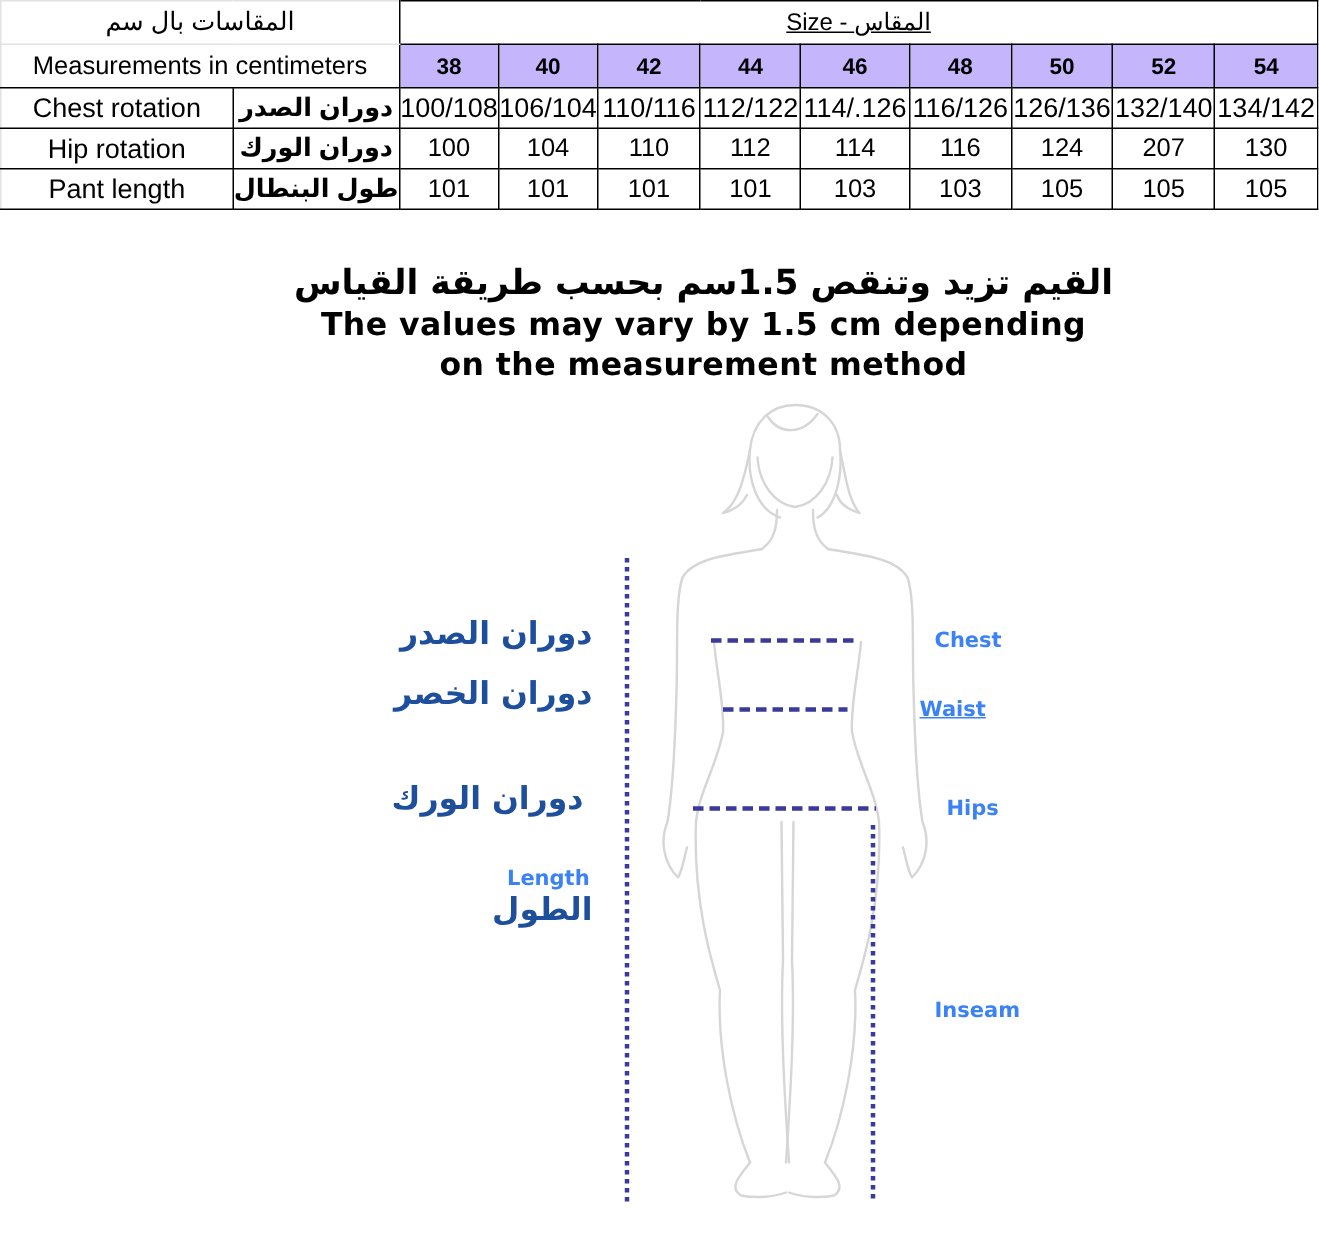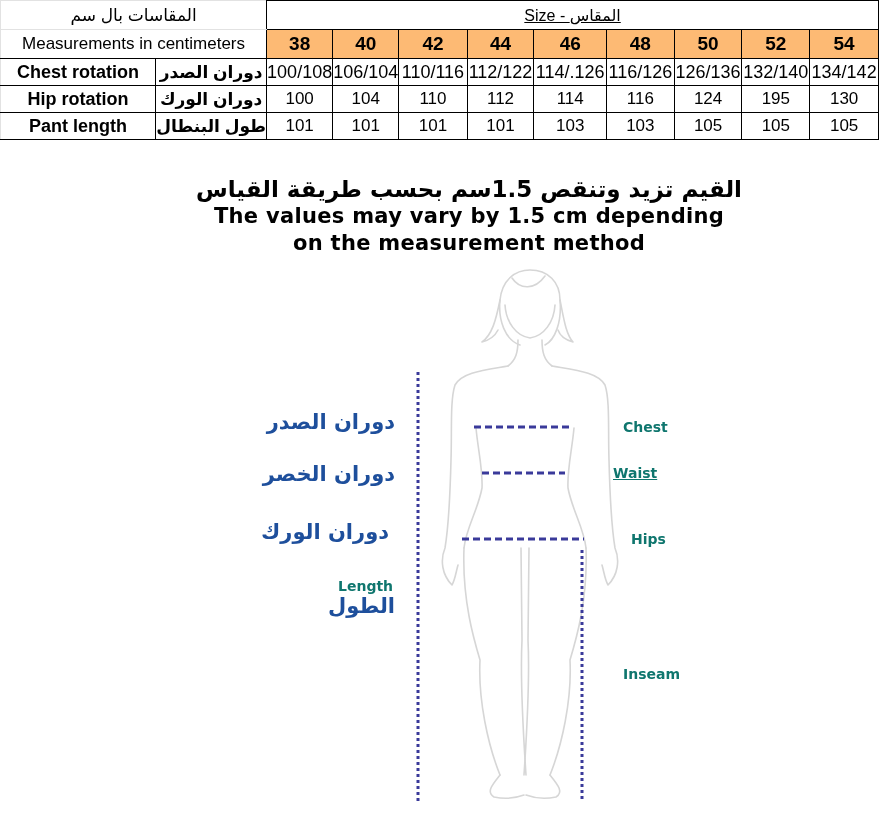--- a/index.html
+++ b/index.html
@@ -13,43 +13,43 @@
       border-collapse: collapse; table-layout: fixed;
     }
     .size-table td {
       border: 1.5px solid #000; padding: 0; text-align: center; vertical-align: middle;
       white-space: nowrap; overflow: hidden;
     }
     .size-table .noborder-top { border-top: 1px solid #e2e2e2; border-radius: 11px; }
     .size-table .lbl-ar-top { font-size: 17px; height: 28px; border-left: 1px solid #e2e2e2; border-top: 1px solid #e2e2e2; }
     .size-table .lbl-en-top { font-size: 17px; height: 28px; border-left: 1px solid #e2e2e2; }
     .size-table .size-title { font-size: 16px; height: 28px; text-align: center; text-decoration: underline; }
-    .size-table .size-head { background: #fdba74; font-weight: bold; font-size: 19px; }
-    .size-table .row-en { font-weight: bold; font-size: 18px; height: 26px; border-left: 1px solid #e2e2e2; }
+    .size-table .size-head { background: #c4b5fd; font-weight: bold; font-size: 15px; }
+    .size-table .row-en { font-weight: normal; font-size: 18px; height: 26px; border-left: 1px solid #e2e2e2; }
     .size-table .row-ar { font-weight: bold; font-size: 17px; }
     .size-table .val { font-size: 18px; }
     .size-table .val-lg { font-size: 17px; }
 
     
     .note {
       position: absolute; left: 0; width: 938px; top: 176px; text-align: center;
       font-weight: bold; line-height: 27px;
     }
     .note .ar { font-size: 23px; font-family: "DejaVu Sans", sans-serif; }
     .note .en { font-size: 21px; font-family: "DejaVu Sans", sans-serif; letter-spacing: 0.3px; }
 
     
     .diagram { position: absolute; left: 0; top: 260px; width: 879px; height: 567px; }
     .diagram svg { position: absolute; left: 0; top: 0; }
     .ar-label {
       position: absolute; color: #1e4f9c; font-weight: bold; font-size: 21px;
       font-family: "DejaVu Sans", sans-serif; direction: rtl; text-align: right;
     }
     .en-label {
-      position: absolute; color: #0f766e; font-weight: bold; font-size: 14px;
+      position: absolute; color: #3b82f6; font-weight: bold; font-size: 14px;
       font-family: "DejaVu Sans", sans-serif;
     }
   </style>
 </head>
 <body>
 
 <table class="size-table">
   <colgroup>
     <col style="width:159px">
       <col style="width:107px">
@@ -96,21 +96,21 @@
   <tr>
     <td class="row-en">Hip rotation</td>
     <td class="row-ar">دوران الورك</td>
     <td class="val-lg">100</td>
     <td class="val-lg">104</td>
     <td class="val-lg">110</td>
     <td class="val-lg">112</td>
     <td class="val-lg">114</td>
     <td class="val-lg">116</td>
     <td class="val-lg">124</td>
-    <td class="val-lg">195</td>
+    <td class="val-lg">207</td>
     <td class="val-lg">130</td>
   </tr>
   <tr>
     <td class="row-en">Pant length</td>
     <td class="row-ar">طول البنطال</td>
     <td class="val-lg">101</td>
     <td class="val-lg">101</td>
     <td class="val-lg">101</td>
     <td class="val-lg">101</td>
     <td class="val-lg">103</td>
@@ -161,21 +161,21 @@
     <g stroke="#3a3a9a" stroke-width="3" fill="none">
       <line x1="418" y1="372" x2="418" y2="802" stroke-dasharray="3 3"></line>
       <line x1="474" y1="427" x2="573" y2="427" stroke-dasharray="7 4"></line>
       <line x1="482" y1="473" x2="565" y2="473" stroke-dasharray="7 4"></line>
       <line x1="462" y1="539" x2="584" y2="539" stroke-dasharray="7 4"></line>
       <line x1="582" y1="550" x2="582" y2="802" stroke-dasharray="3 3"></line>
     </g>
   </svg>
 
   <div class="ar-label" style="right:484px; top:150px;">دوران الصدر</div>
-  <div class="ar-label" style="right:484px; top:202px;">دوران الخصر</div>
+  <div class="ar-label" style="right:484px; top:190px;">دوران الخصر</div>
   <div class="ar-label" style="right:490px; top:260px;">دوران الورك</div>
   <div class="en-label" style="left:338px; top:318px;">Length</div>
   <div class="ar-label" style="right:484px; top:334px;">الطول</div>
 
   <div class="en-label" style="left:623px; top:159px;">Chest</div>
   <div class="en-label" style="left:613px; top:205px;text-decoration:underline;">Waist</div>
   <div class="en-label" style="left:631px; top:271px;">Hips</div>
   <div class="en-label" style="left:623px; top:406px;">Inseam</div>
 </div>
 

